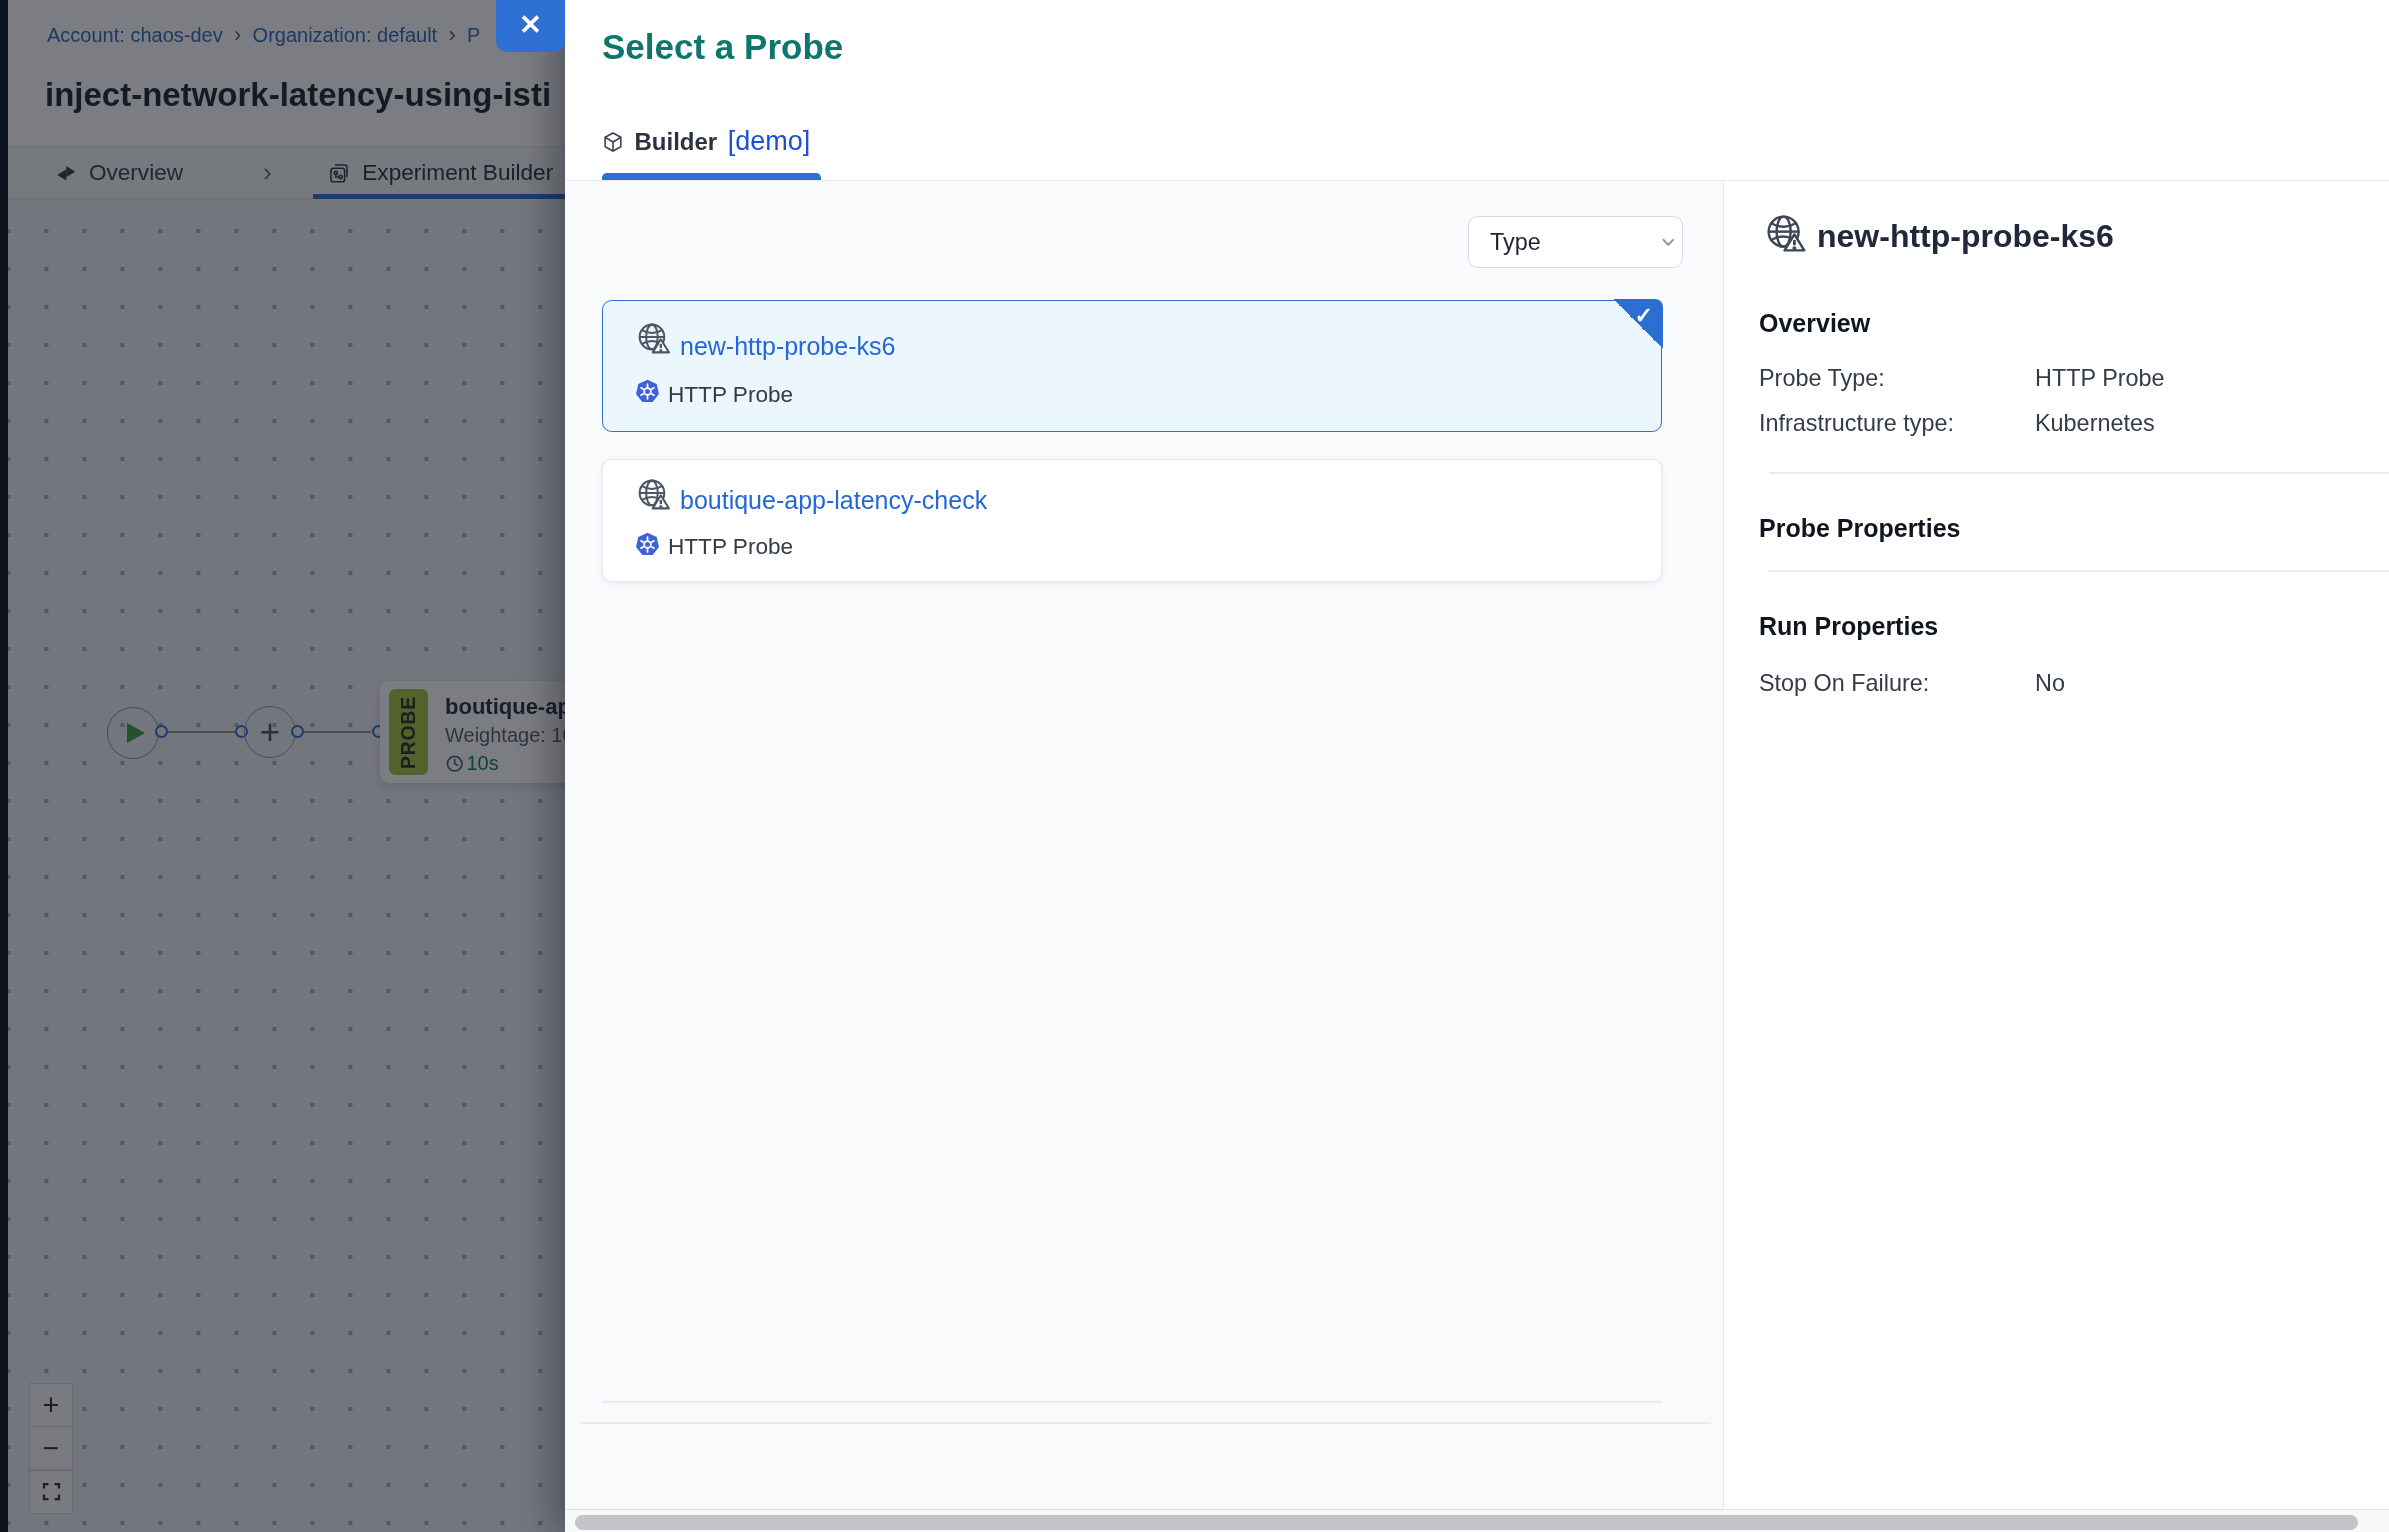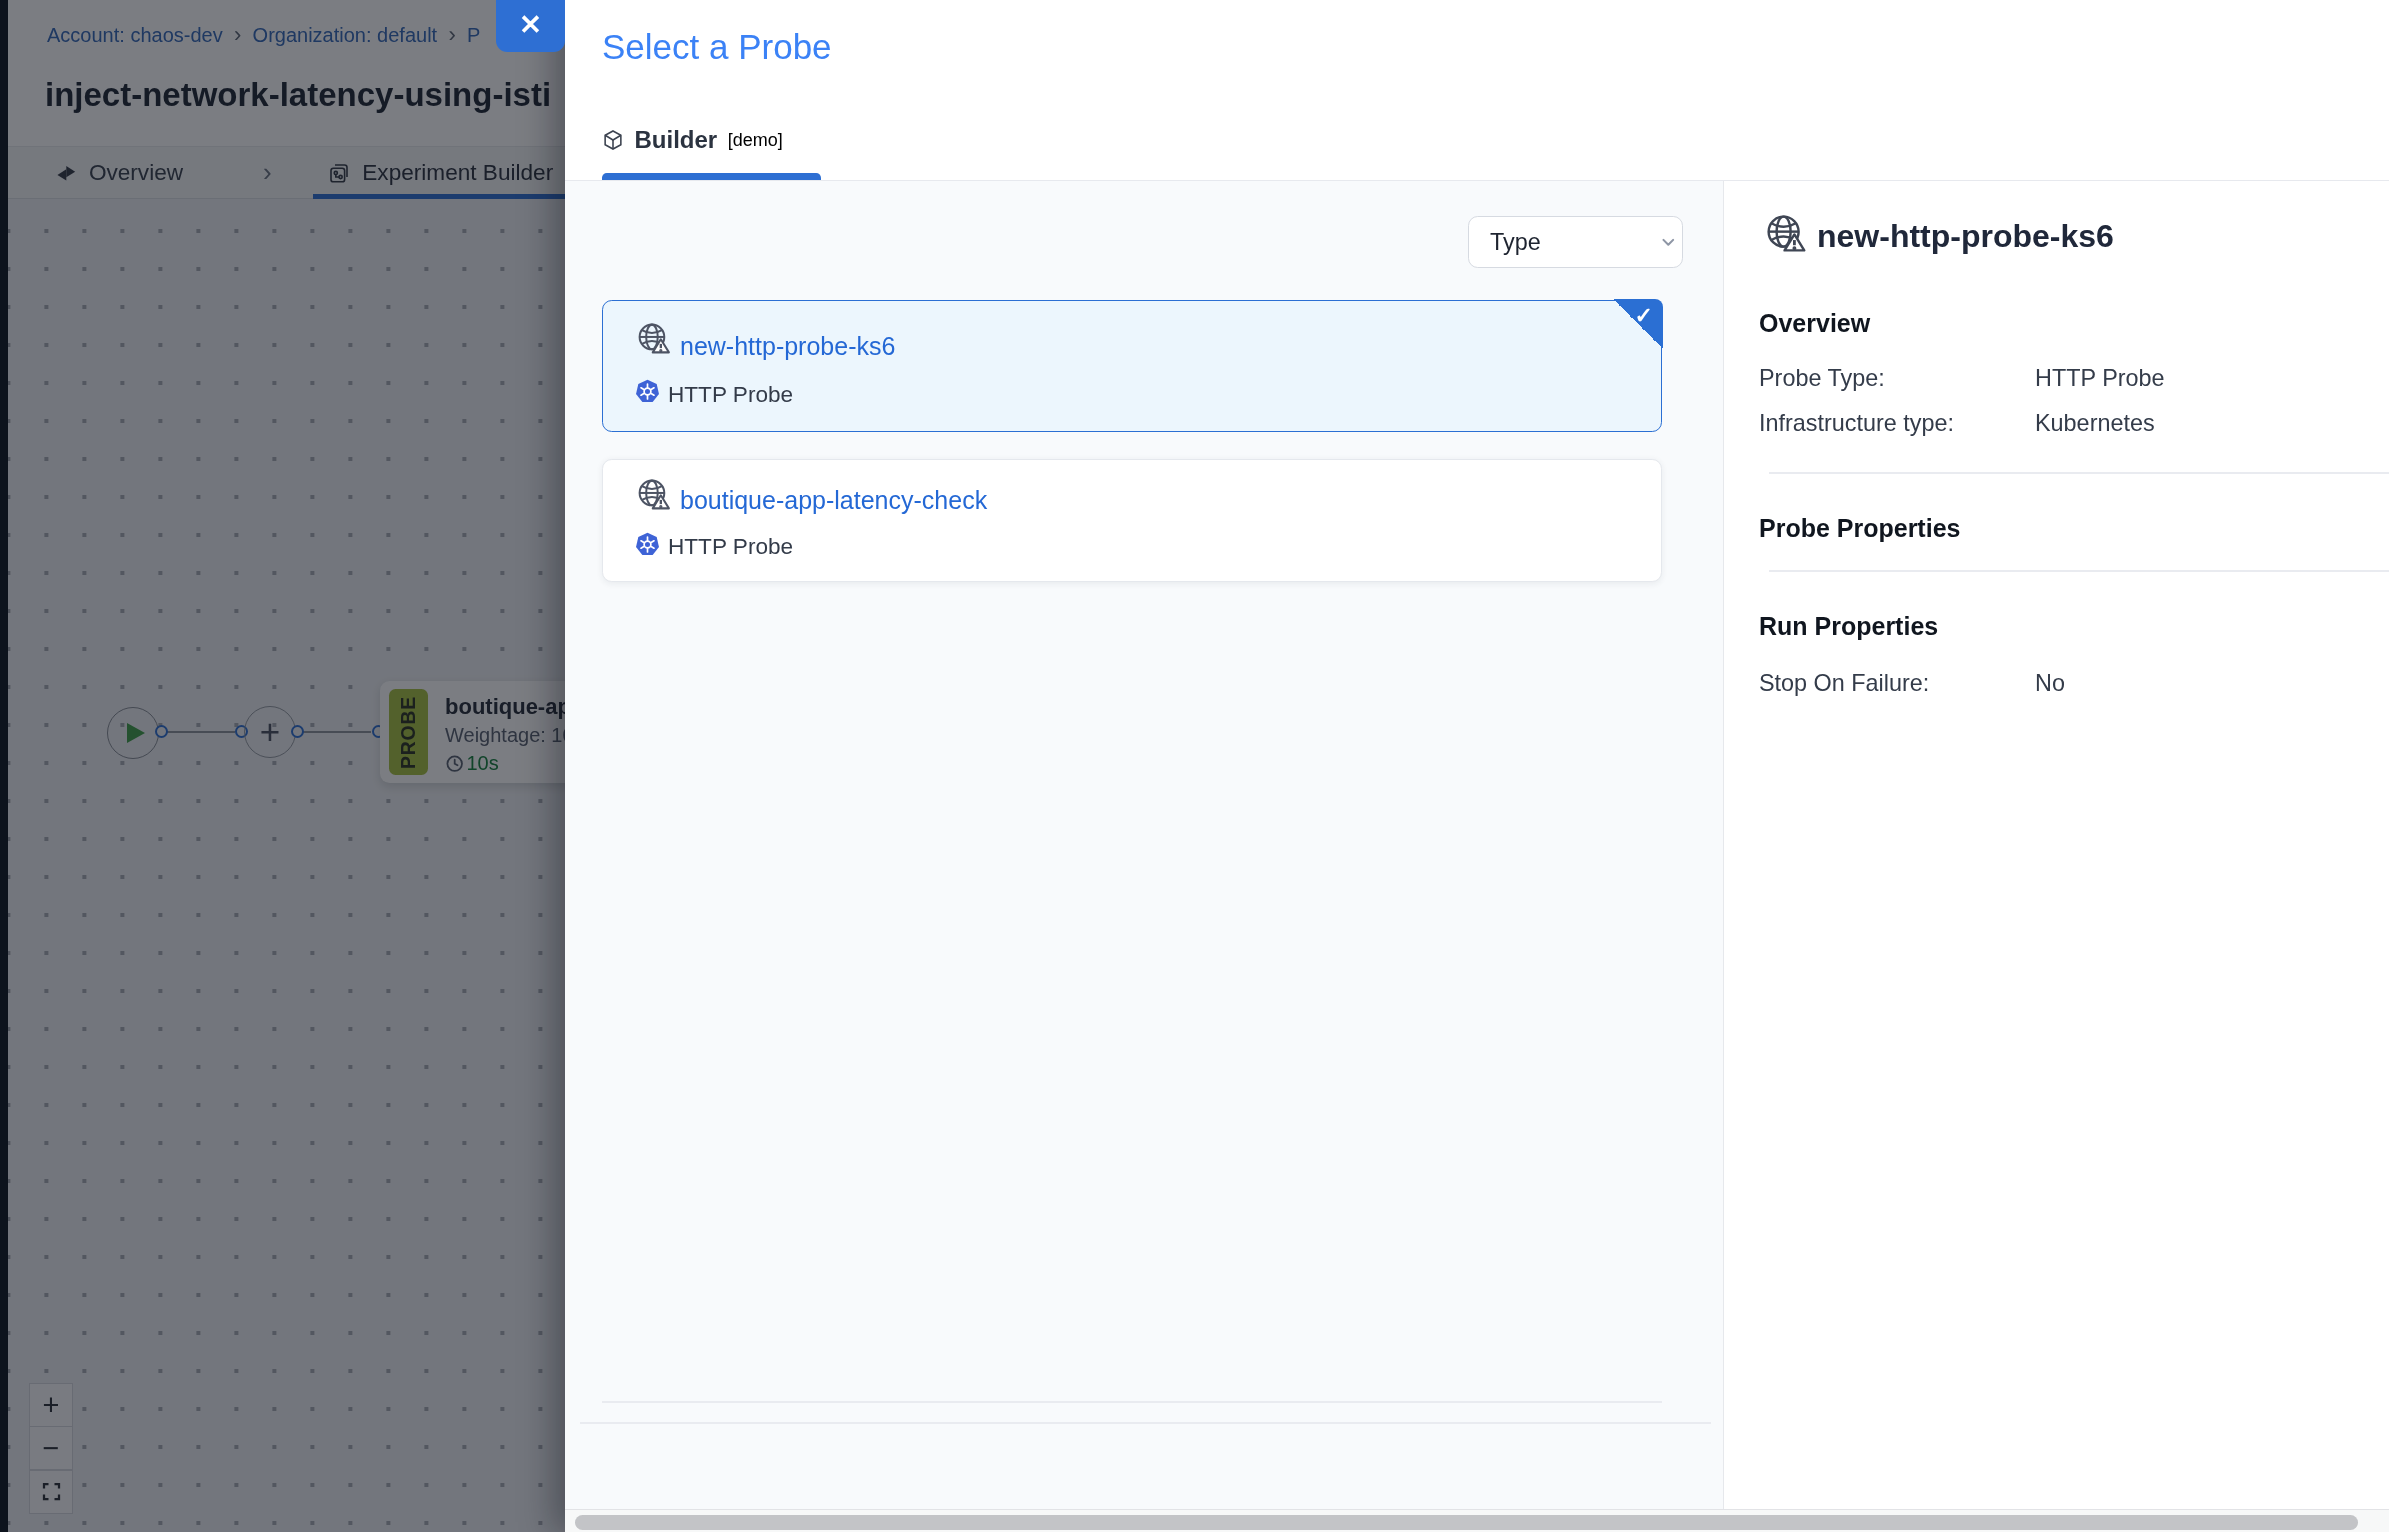--- a/index.html
+++ b/index.html
@@ -54,24 +54,24 @@
               display:flex; align-items:center; justify-content:center; font-size:29px; color:#2a3039; }
 
   .overlay { left:0; top:0; width:2389px; height:1533px; background:rgba(14,18,27,0.55); z-index:5; }
 
   
   .modal { left:565px; top:0; width:1825px; height:1533px; background:#fff; z-index:10;
            box-shadow:-11.3px 0 32px rgba(8,12,20,.35); }
   .close-btn { left:496px; top:-10.5px; width:69px; height:62px; border-radius:11.3px; background:#2e6fd3;
                z-index:11; display:flex; align-items:center; justify-content:center;
                padding-top:9.7px; color:#fff; font-size:27.4px; font-weight:bold; cursor:pointer; }
-  .m-title { left:37px; top:27.4px; font-size:35px; font-weight:normal; color:#3b82f6; }
+  .m-title { left:37px; top:27.4px; font-size:35px; font-weight:bold; color:#0f766e; }
   .m-tab { left:37px; top:126px; display:flex; align-items:center; gap:10.5px; }
   .m-tab .lbl { font-size:24px; font-weight:600; color:#2b3340; }
-  .m-tab .scope { font-size:18px; color:#000000; }
+  .m-tab .scope { font-size:27px; color:#1d4ed8; }
   .m-underline { left:37px; top:173px; width:219px; height:7.3px; background:#2e6fd3; border-radius:4.8px 4.8px 0 0; }
   .m-header-line { left:0; top:180px; width:1825px; height:0.8px; background:#e7e9ee; }
   .list-bg { left:0; top:181px; width:1158px; height:1329px; background:#f8fafc; }
   .vdiv { left:1158px; top:181px; width:0.8px; height:1329px; background:#e6e8ec; }
 
   .search-box { left:37px; top:216px; width:847px; height:52px; background:#fff; border:1.6px solid #d9dde3;
                 border-radius:8px; display:flex; align-items:center; padding-left:14.5px; gap:11.3px; }
   .search-box input { border:none; outline:none; flex:1; font-size:22.6px; color:#2c3442; background:transparent;
                       font-family:"Liberation Sans", sans-serif; }
   .search-box input::placeholder { color:#9aa3b0; }

